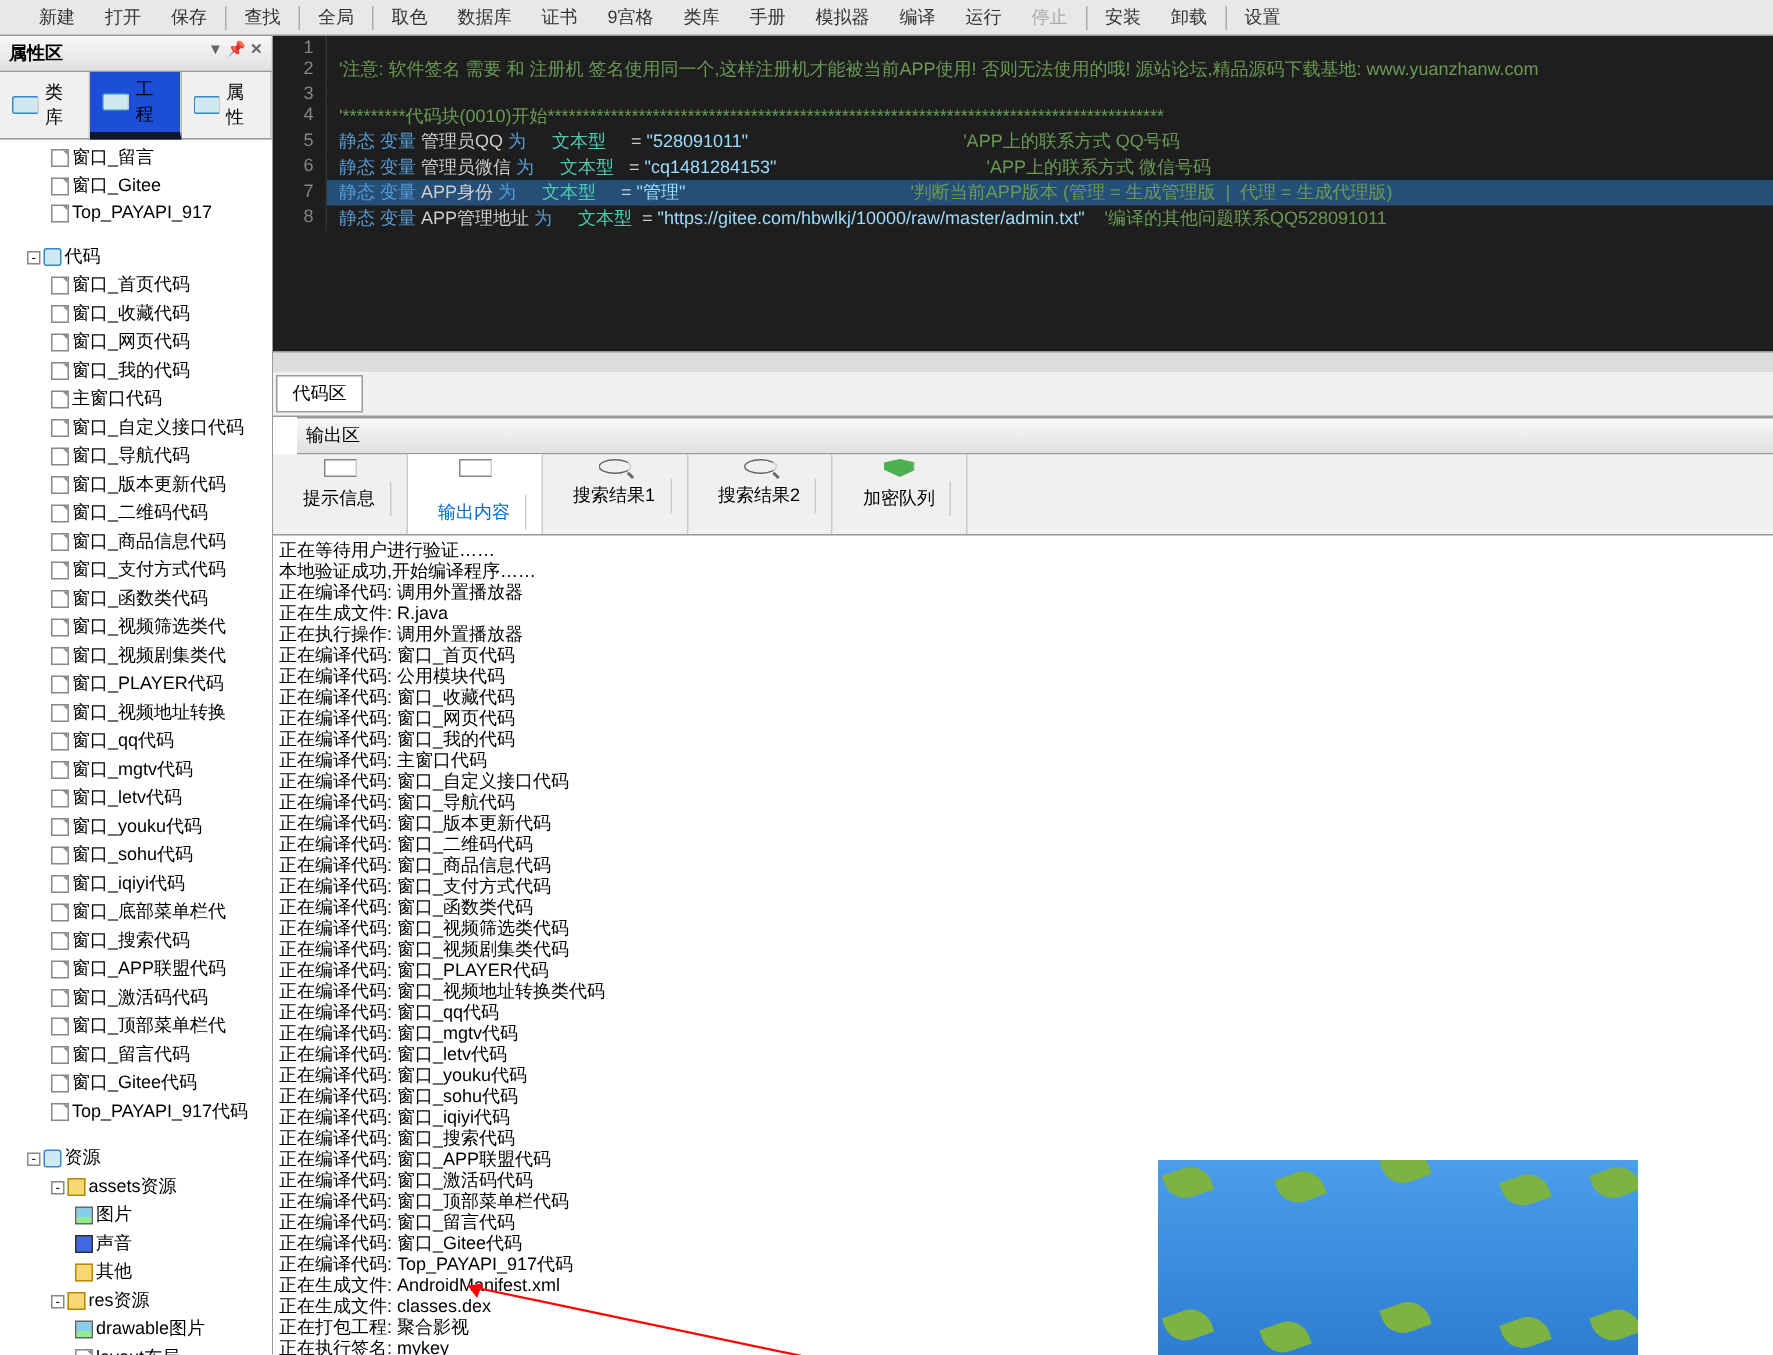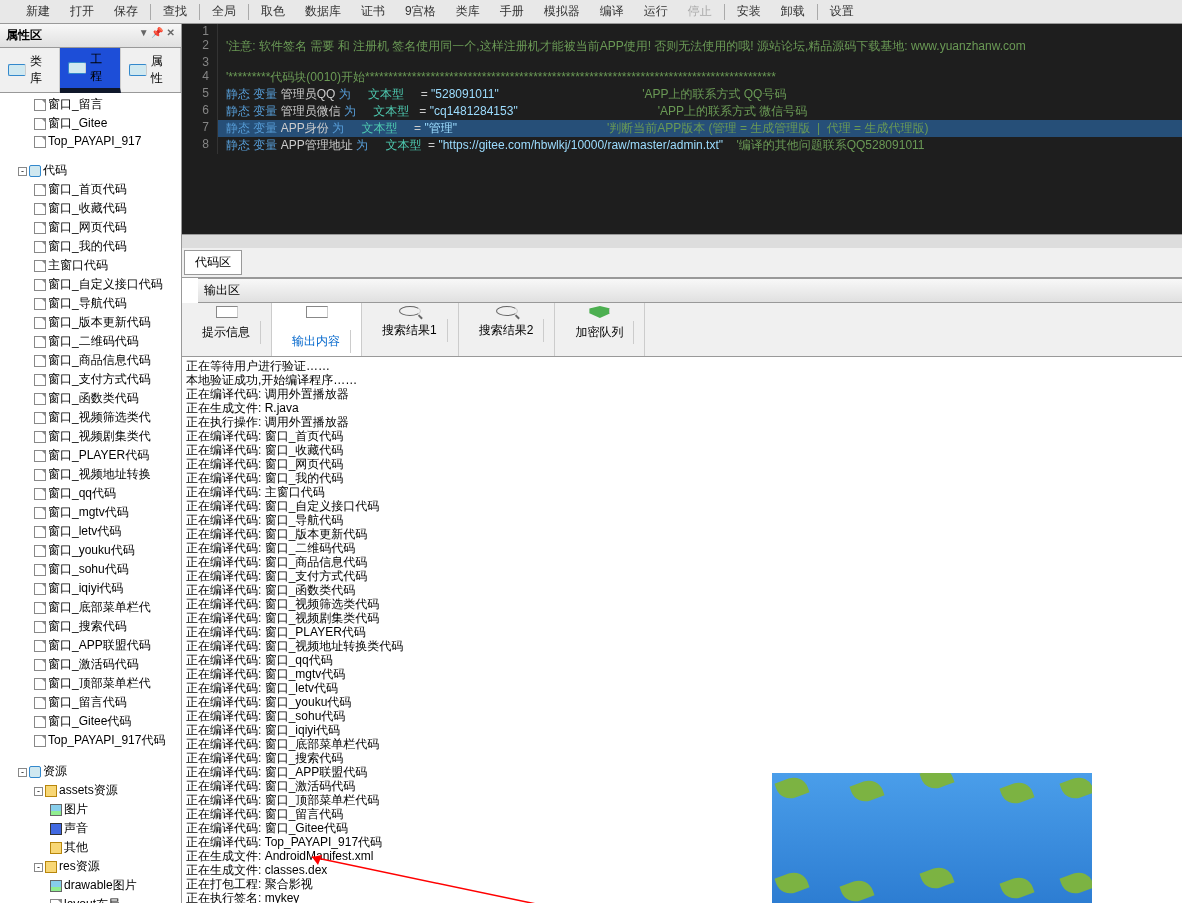--- a/index.html
+++ b/index.html
@@ -206,20 +206,21 @@
           <span>加密队列</span>
         </span>
       </div>
     <div class="output-body" id="output">
     <div>正在等待用户进行验证……</div>
         <div>本地验证成功,开始编译程序……</div>
         <div>正在编译代码: 调用外置播放器</div>
         <div>正在生成文件: R.java</div>
         <div>正在执行操作: 调用外置播放器</div>
         <div>正在编译代码: 窗口_首页代码</div>
+        <div>正在编译代码: 公用模块代码</div>
         <div>正在编译代码: 窗口_收藏代码</div>
         <div>正在编译代码: 窗口_网页代码</div>
         <div></div>
         <div>正在编译代码: 窗口_我的代码</div>
         <div>正在编译代码: 主窗口代码</div>
         <div>正在编译代码: 窗口_自定义接口代码</div>
         <div>正在编译代码: 窗口_导航代码</div>
         <div>正在编译代码: 窗口_版本更新代码</div>
         <div>正在编译代码: 窗口_二维码代码</div>
         <div>正在编译代码: 窗口_商品信息代码</div>
@@ -228,21 +229,20 @@
         <div>正在编译代码: 窗口_视频筛选类代码</div>
         <div>正在编译代码: 窗口_视频剧集类代码</div>
         <div>正在编译代码: 窗口_PLAYER代码</div>
         <div>正在编译代码: 窗口_视频地址转换类代码</div>
         <div>正在编译代码: 窗口_qq代码</div>
         <div>正在编译代码: 窗口_mgtv代码</div>
         <div>正在编译代码: 窗口_letv代码</div>
         <div>正在编译代码: 窗口_youku代码</div>
         <div>正在编译代码: 窗口_sohu代码</div>
         <div>正在编译代码: 窗口_iqiyi代码</div>
-        <div>正在编译代码: 窗口_底部菜单栏代码</div>
         <div>正在编译代码: 窗口_搜索代码</div>
         <div>正在编译代码: 窗口_APP联盟代码</div>
         <div>正在编译代码: 窗口_激活码代码</div>
         <div>正在编译代码: 窗口_顶部菜单栏代码</div>
         <div>正在编译代码: 窗口_留言代码</div>
         <div>正在编译代码: 窗口_Gitee代码</div>
         <div>正在编译代码: Top_PAYAPI_917代码</div>
         <div>正在生成文件: AndroidManifest.xml</div>
         <div>正在生成文件: classes.dex</div>
         <div>正在打包工程: 聚合影视</div>

